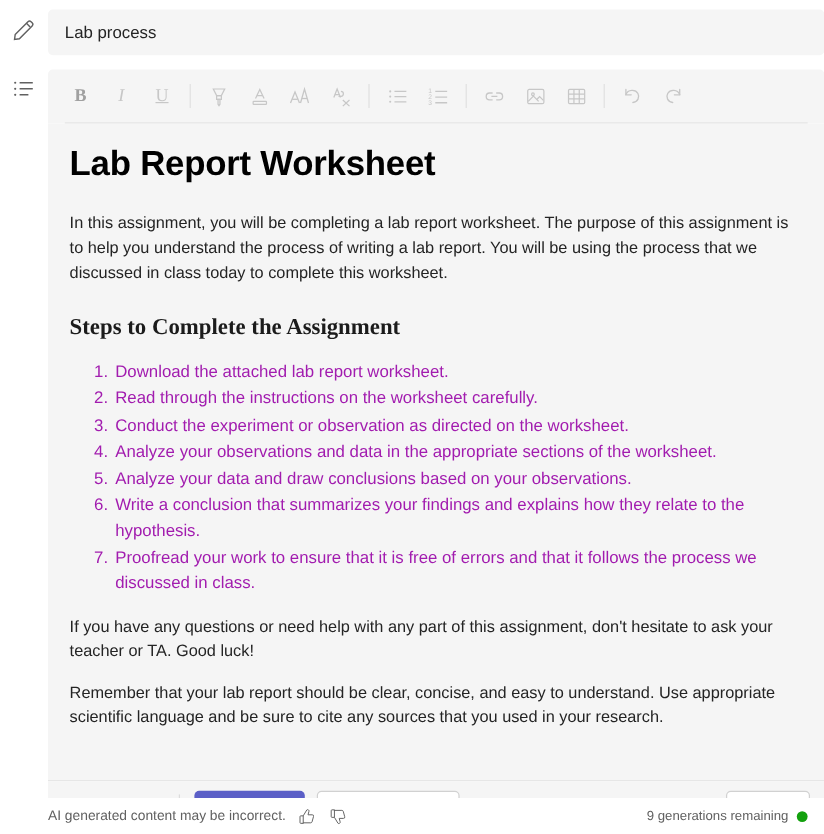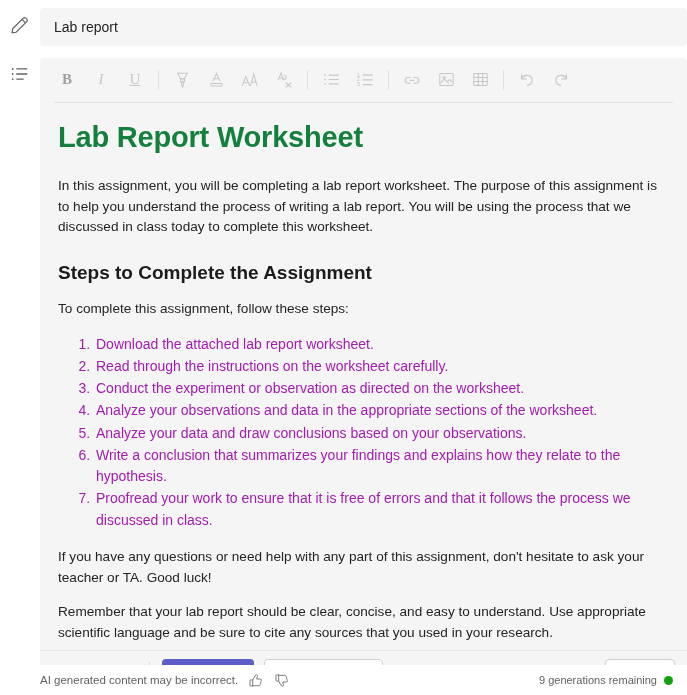--- a/index.html
+++ b/index.html
@@ -123,31 +123,32 @@
     flex: 1 1 auto;
     background: #f5f5f5;
     padding: 18px 22px 8px 18px;
     overflow: hidden;
     border-radius: 0;
   }
 
   h1.doc-title {
     font-size: 29px;
     font-weight: bold;
-    color: #15803d;
+    color: #000000;
     letter-spacing: -0.2px;
     margin-bottom: 22px;
     line-height: 1.15;
   }
   h2.doc-h2 {
     font-size: 19px;
     font-weight: bold;
     color: #1b1b1b;
     margin: 24px 0 14px 0;
     line-height: 1.2;
+    font-family: Liberation Serif, serif;
   }
   p.doc-p {
     font-size: 13.6px;
     color: #242424;
     line-height: 1.52;
     margin-bottom: 14px;
   }
   p.doc-p.tight { margin-bottom: 2px; }
 
   ol.doc-list {
@@ -279,21 +280,21 @@
         <circle cx="4" cy="12" r="1" fill="currentColor" stroke="none"></circle>
         <circle cx="4" cy="17.5" r="1" fill="currentColor" stroke="none"></circle>
         <path d="M8 6.5 H20 M8 12 H20 M8 17.5 H16"></path>
       </svg>
     </div>
   </div>
 
   <div class="main">
 
     <div class="title-field">
-      <span class="title-field-text">Lab report</span>
+      <span class="title-field-text">Lab process</span>
     </div>
 
     <div class="toolbar-wrap">
       <div class="toolbar">
 
         <div class="tb-btn bold-glyph">B</div>
         <div class="tb-btn italic-glyph">I</div>
         <div class="tb-btn underline-glyph">U</div>
 
         <div class="tb-sep"></div>
@@ -387,21 +388,20 @@
           </svg>
         </div>
       </div>
       <div class="tb-divider-line"></div>
     </div>
 
     <div class="content">
       <h1 class="doc-title">Lab Report Worksheet</h1>
       <p class="doc-p">In this assignment, you will be completing a lab report worksheet. The purpose of this assignment is to help you understand the process of writing a lab report. You will be using the process that we discussed in class today to complete this worksheet.</p>
       <h2 class="doc-h2">Steps to Complete the Assignment</h2>
-      <p class="doc-p">To complete this assignment, follow these steps:</p>
       <ol class="doc-list">
         <li>Download the attached lab report worksheet.</li>
         <li>Read through the instructions on the worksheet carefully.</li>
         <li>Conduct the experiment or observation as directed on the worksheet.</li>
         <li>Analyze your observations and data in the appropriate sections of the worksheet.</li>
         <li>Analyze your data and draw conclusions based on your observations.</li>
         <li>Write a conclusion that summarizes your findings and explains how they relate to the hypothesis.</li>
         <li>Proofread your work to ensure that it is free of errors and that it follows the process we discussed in class.</li>
       </ol>
       <p class="doc-p">If you have any questions or need help with any part of this assignment, don't hesitate to ask your teacher or TA. Good luck!</p>

